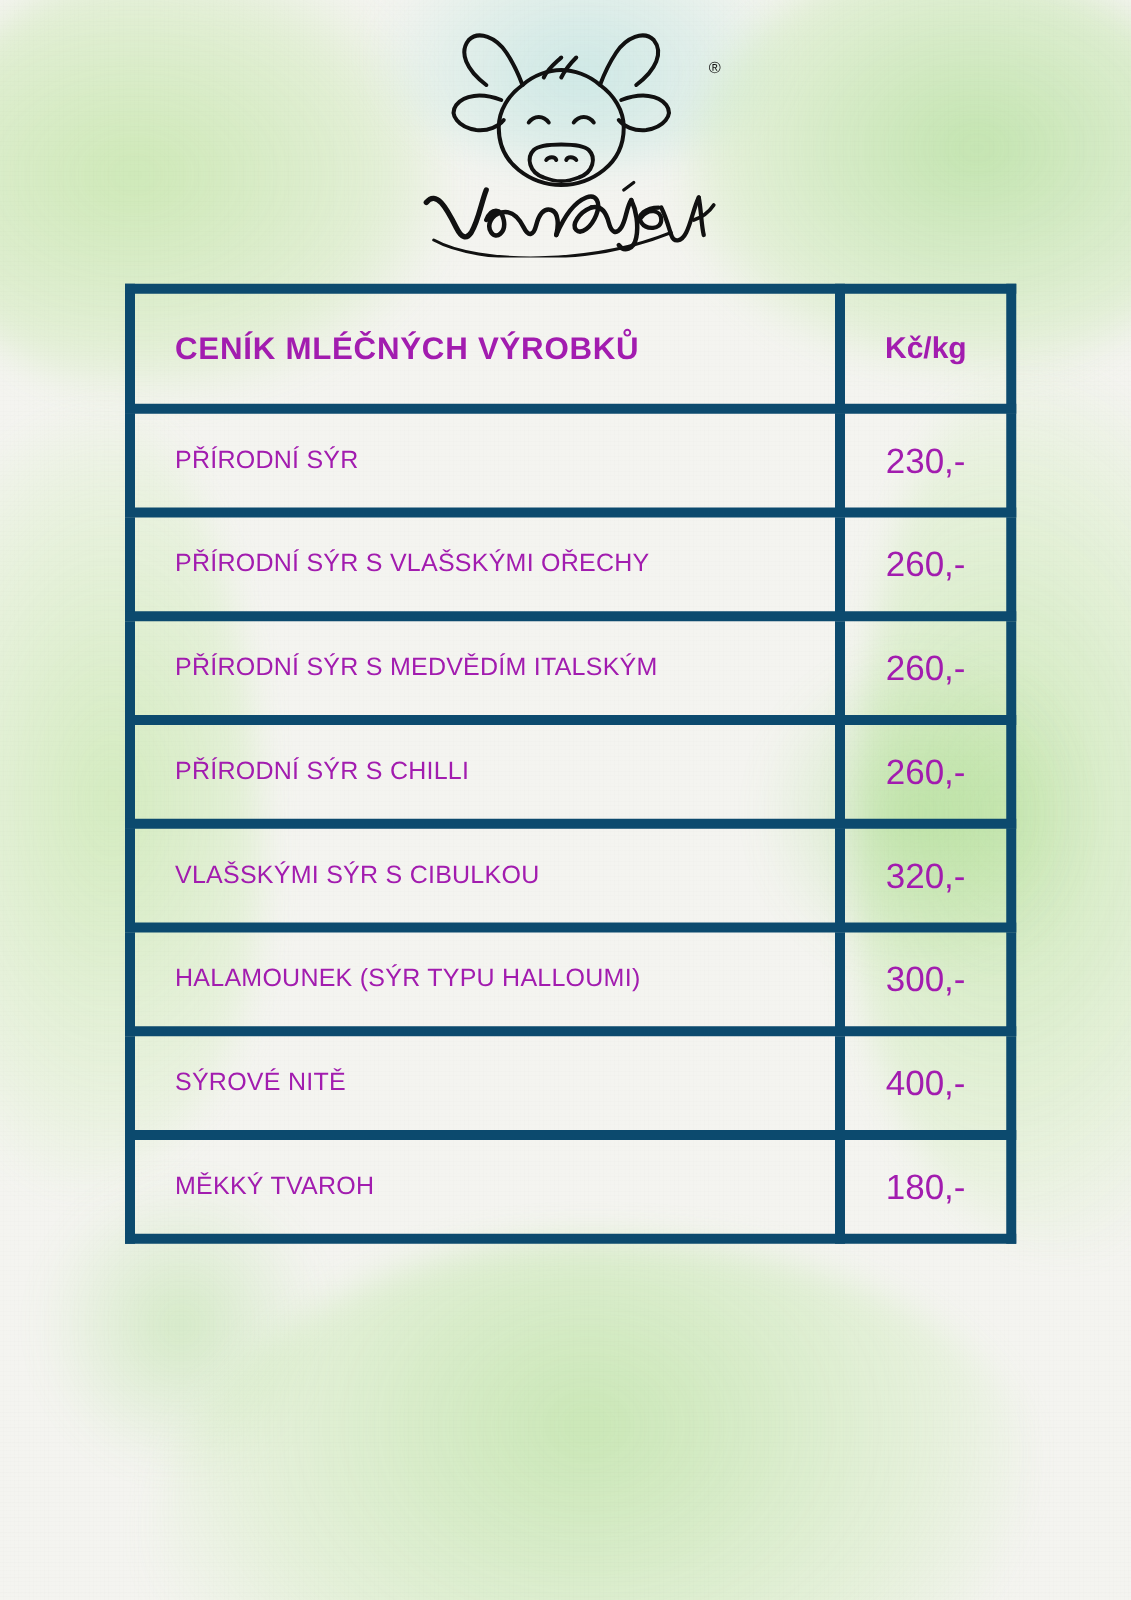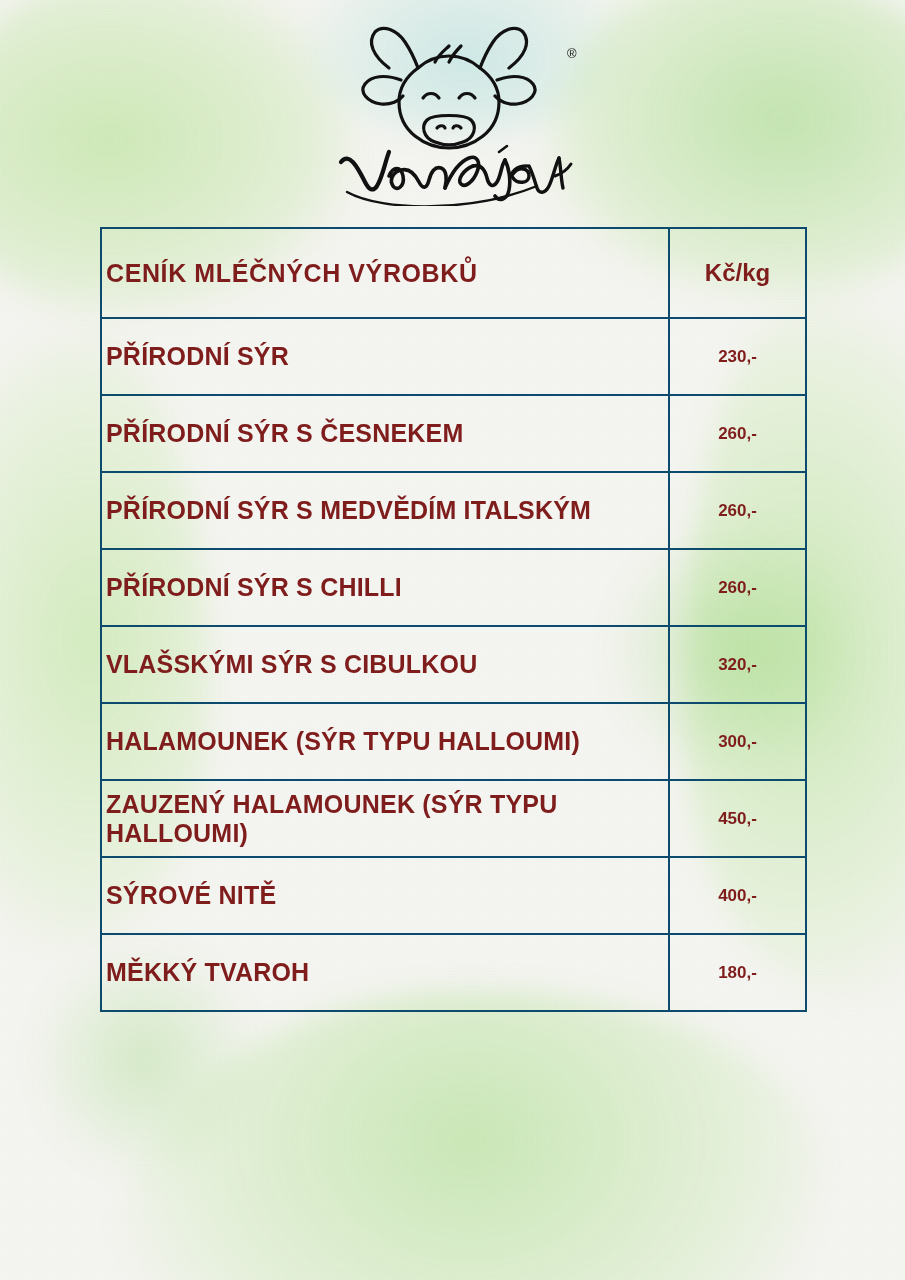--- a/index.html
+++ b/index.html
@@ -110,52 +110,52 @@
     top: 227px;
     width: 705px;
   }
   table.pricelist {
     border-collapse: collapse;
     width: 100%;
     table-layout: fixed;
     background: transparent;
   }
   table.pricelist td, table.pricelist th {
-    border: 2px solid #0c4a6e;
-    padding: 0 4px;
+    border: 8px solid #0c4a6e;
+    padding: 0 32px;
     text-align: left;
-    color: #7f1d1d;
+    color: #a21caf;
     background: transparent;
   }
   col.c-name { width: 568px; }
   col.c-price { width: 137px; }
 
   thead th.head-title {
     height: 88px;
     font-size: 25px;
     font-weight: 700;
     letter-spacing: .6px;
   }
   thead th.head-price {
     height: 88px;
     font-size: 24px;
     font-weight: 700;
     text-align: center;
   }
   tbody td.item-name {
     height: 75px;
-    font-size: 25px;
-    font-weight: 700;
+    font-size: 20px;
+    font-weight: 400;
     letter-spacing: .2px;
     border-radius: 20px;
   }
   tbody td.item-price {
     height: 75px;
-    font-size: 17px;
-    font-weight: 700;
+    font-size: 28px;
+    font-weight: 400;
     text-align: center;
   }
 </style>
 </head>
 <body>
 
 <div class="page">
 
   <div class="bg-layer">
     <div class="blob b1"></div>
@@ -236,42 +236,38 @@
           <th class="head-title">CENÍK MLÉČNÝCH VÝROBKŮ</th>
           <th class="head-price">Kč/kg</th>
         </tr>
       </thead>
       <tbody>
         <tr>
           <td class="item-name">PŘÍRODNÍ SÝR</td>
           <td class="item-price">230,-</td>
         </tr>
         <tr>
-          <td class="item-name">PŘÍRODNÍ SÝR S ČESNEKEM</td>
+          <td class="item-name">PŘÍRODNÍ SÝR S VLAŠSKÝMI OŘECHY</td>
           <td class="item-price">260,-</td>
         </tr>
         <tr>
           <td class="item-name">PŘÍRODNÍ SÝR S MEDVĚDÍM ITALSKÝM</td>
           <td class="item-price">260,-</td>
         </tr>
         <tr>
           <td class="item-name">PŘÍRODNÍ SÝR S CHILLI</td>
           <td class="item-price">260,-</td>
         </tr>
         <tr>
           <td class="item-name">VLAŠSKÝMI SÝR S CIBULKOU</td>
           <td class="item-price">320,-</td>
         </tr>
         <tr>
           <td class="item-name">HALAMOUNEK (SÝR TYPU HALLOUMI)</td>
           <td class="item-price">300,-</td>
-        </tr>
-        <tr>
-          <td class="item-name">ZAUZENÝ HALAMOUNEK (SÝR TYPU HALLOUMI)</td>
-          <td class="item-price">450,-</td>
         </tr>
         <tr>
           <td class="item-name">SÝROVÉ NITĚ</td>
           <td class="item-price">400,-</td>
         </tr>
         <tr>
           <td class="item-name">MĚKKÝ TVAROH</td>
           <td class="item-price">180,-</td>
         </tr>
       </tbody>

